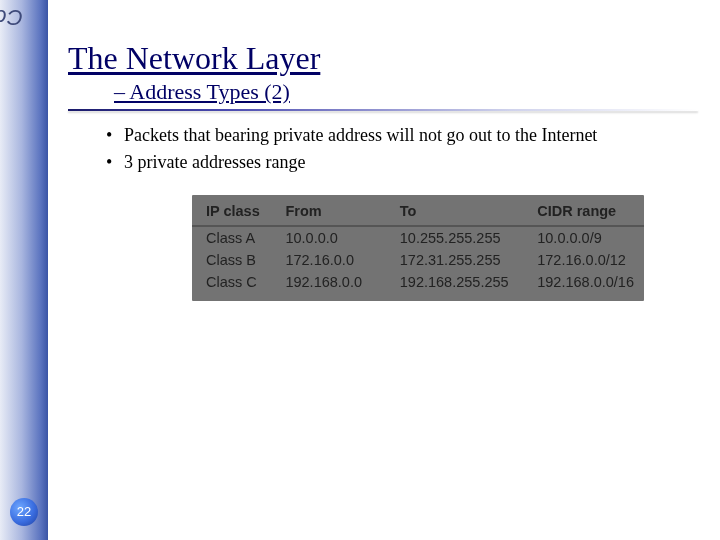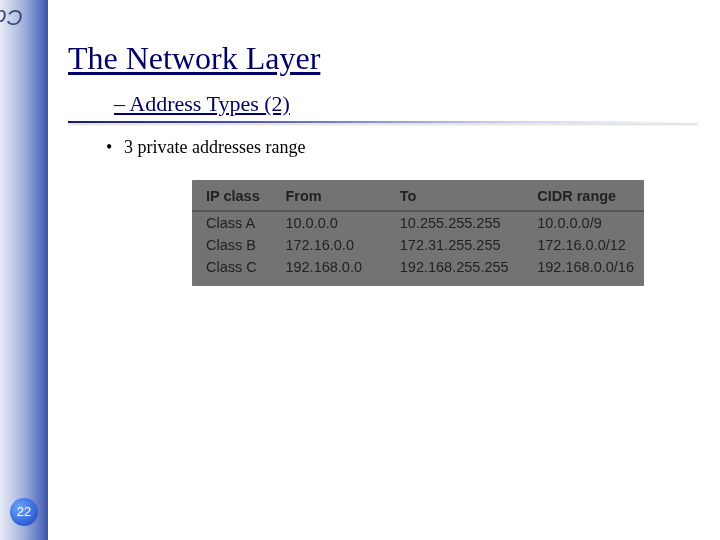--- a/index.html
+++ b/index.html
@@ -64,21 +64,21 @@
     font-weight: 400;
     margin-left: 6px;
     margin-top: 34px;
   }
   .subtitle {
     font-size: 22px;
     color: #010165;
     text-decoration: underline;
     text-underline-offset: 2px;
     margin-left: 52px;
-    margin-top: 14px;
+    margin-top: 2px;
   }
   .title-rule-wrap {
     margin: 4px 0 14px 6px;
     width: 630px;
   }
   .title-rule {
     height: 2px;
     background: linear-gradient(90deg, #1a1a6a 0%, #4a4ab0 25%, #cfd2ec 70%, rgba(255,255,255,0) 100%);
     box-shadow: 0 2px 2px rgba(0,0,0,0.15);
   }
@@ -163,20 +163,21 @@
 
 <div class="content">
   <div class="title">The Network Layer</div>
   <div class="subtitle">– Address Types (2)</div>
   <div class="title-rule-wrap">
       <div class="title-rule"></div>
     </div>
 
   <div class="body-area">
     <ul class="bullets">
+      <li><span>Packets that bearing private address will not go out to the Internet</span></li>
       <li><span>3 private addresses range</span>
       </li>
     </ul>
 
     <div class="table-wrap">
       <table>
         <thead>
           <tr>
             <th class="col-ip">IP class</th>
             <th class="col-from">From</th>

